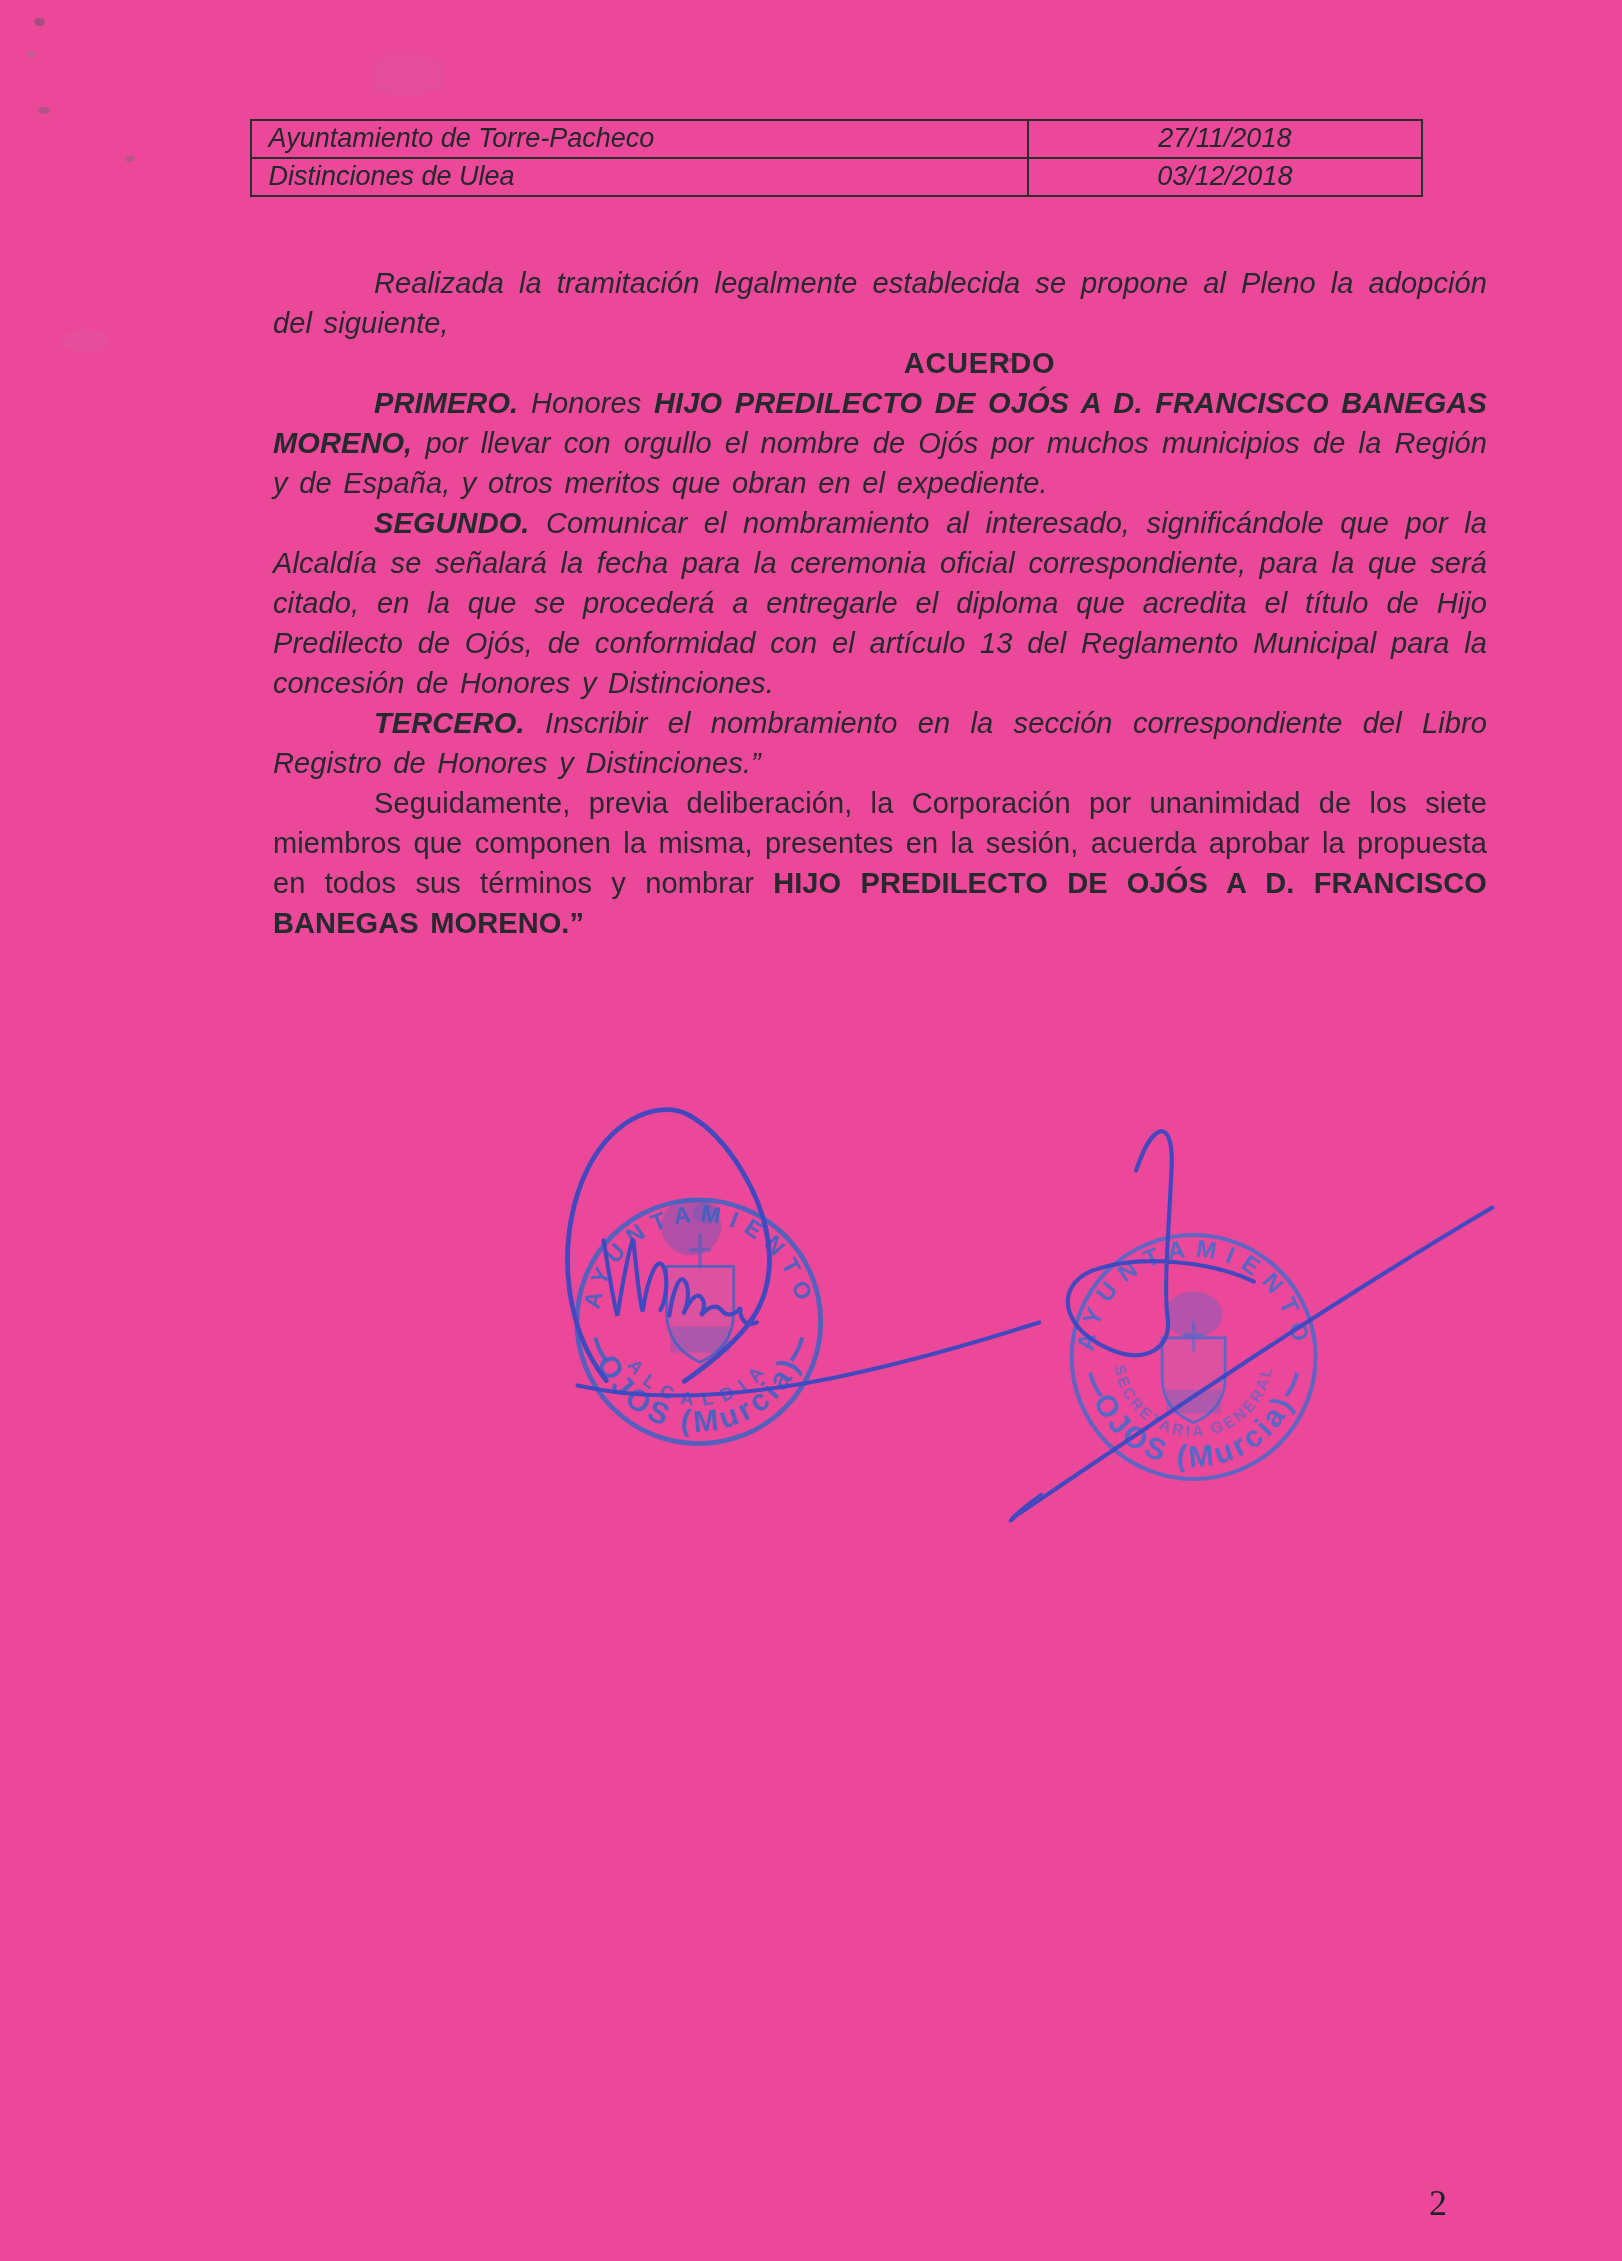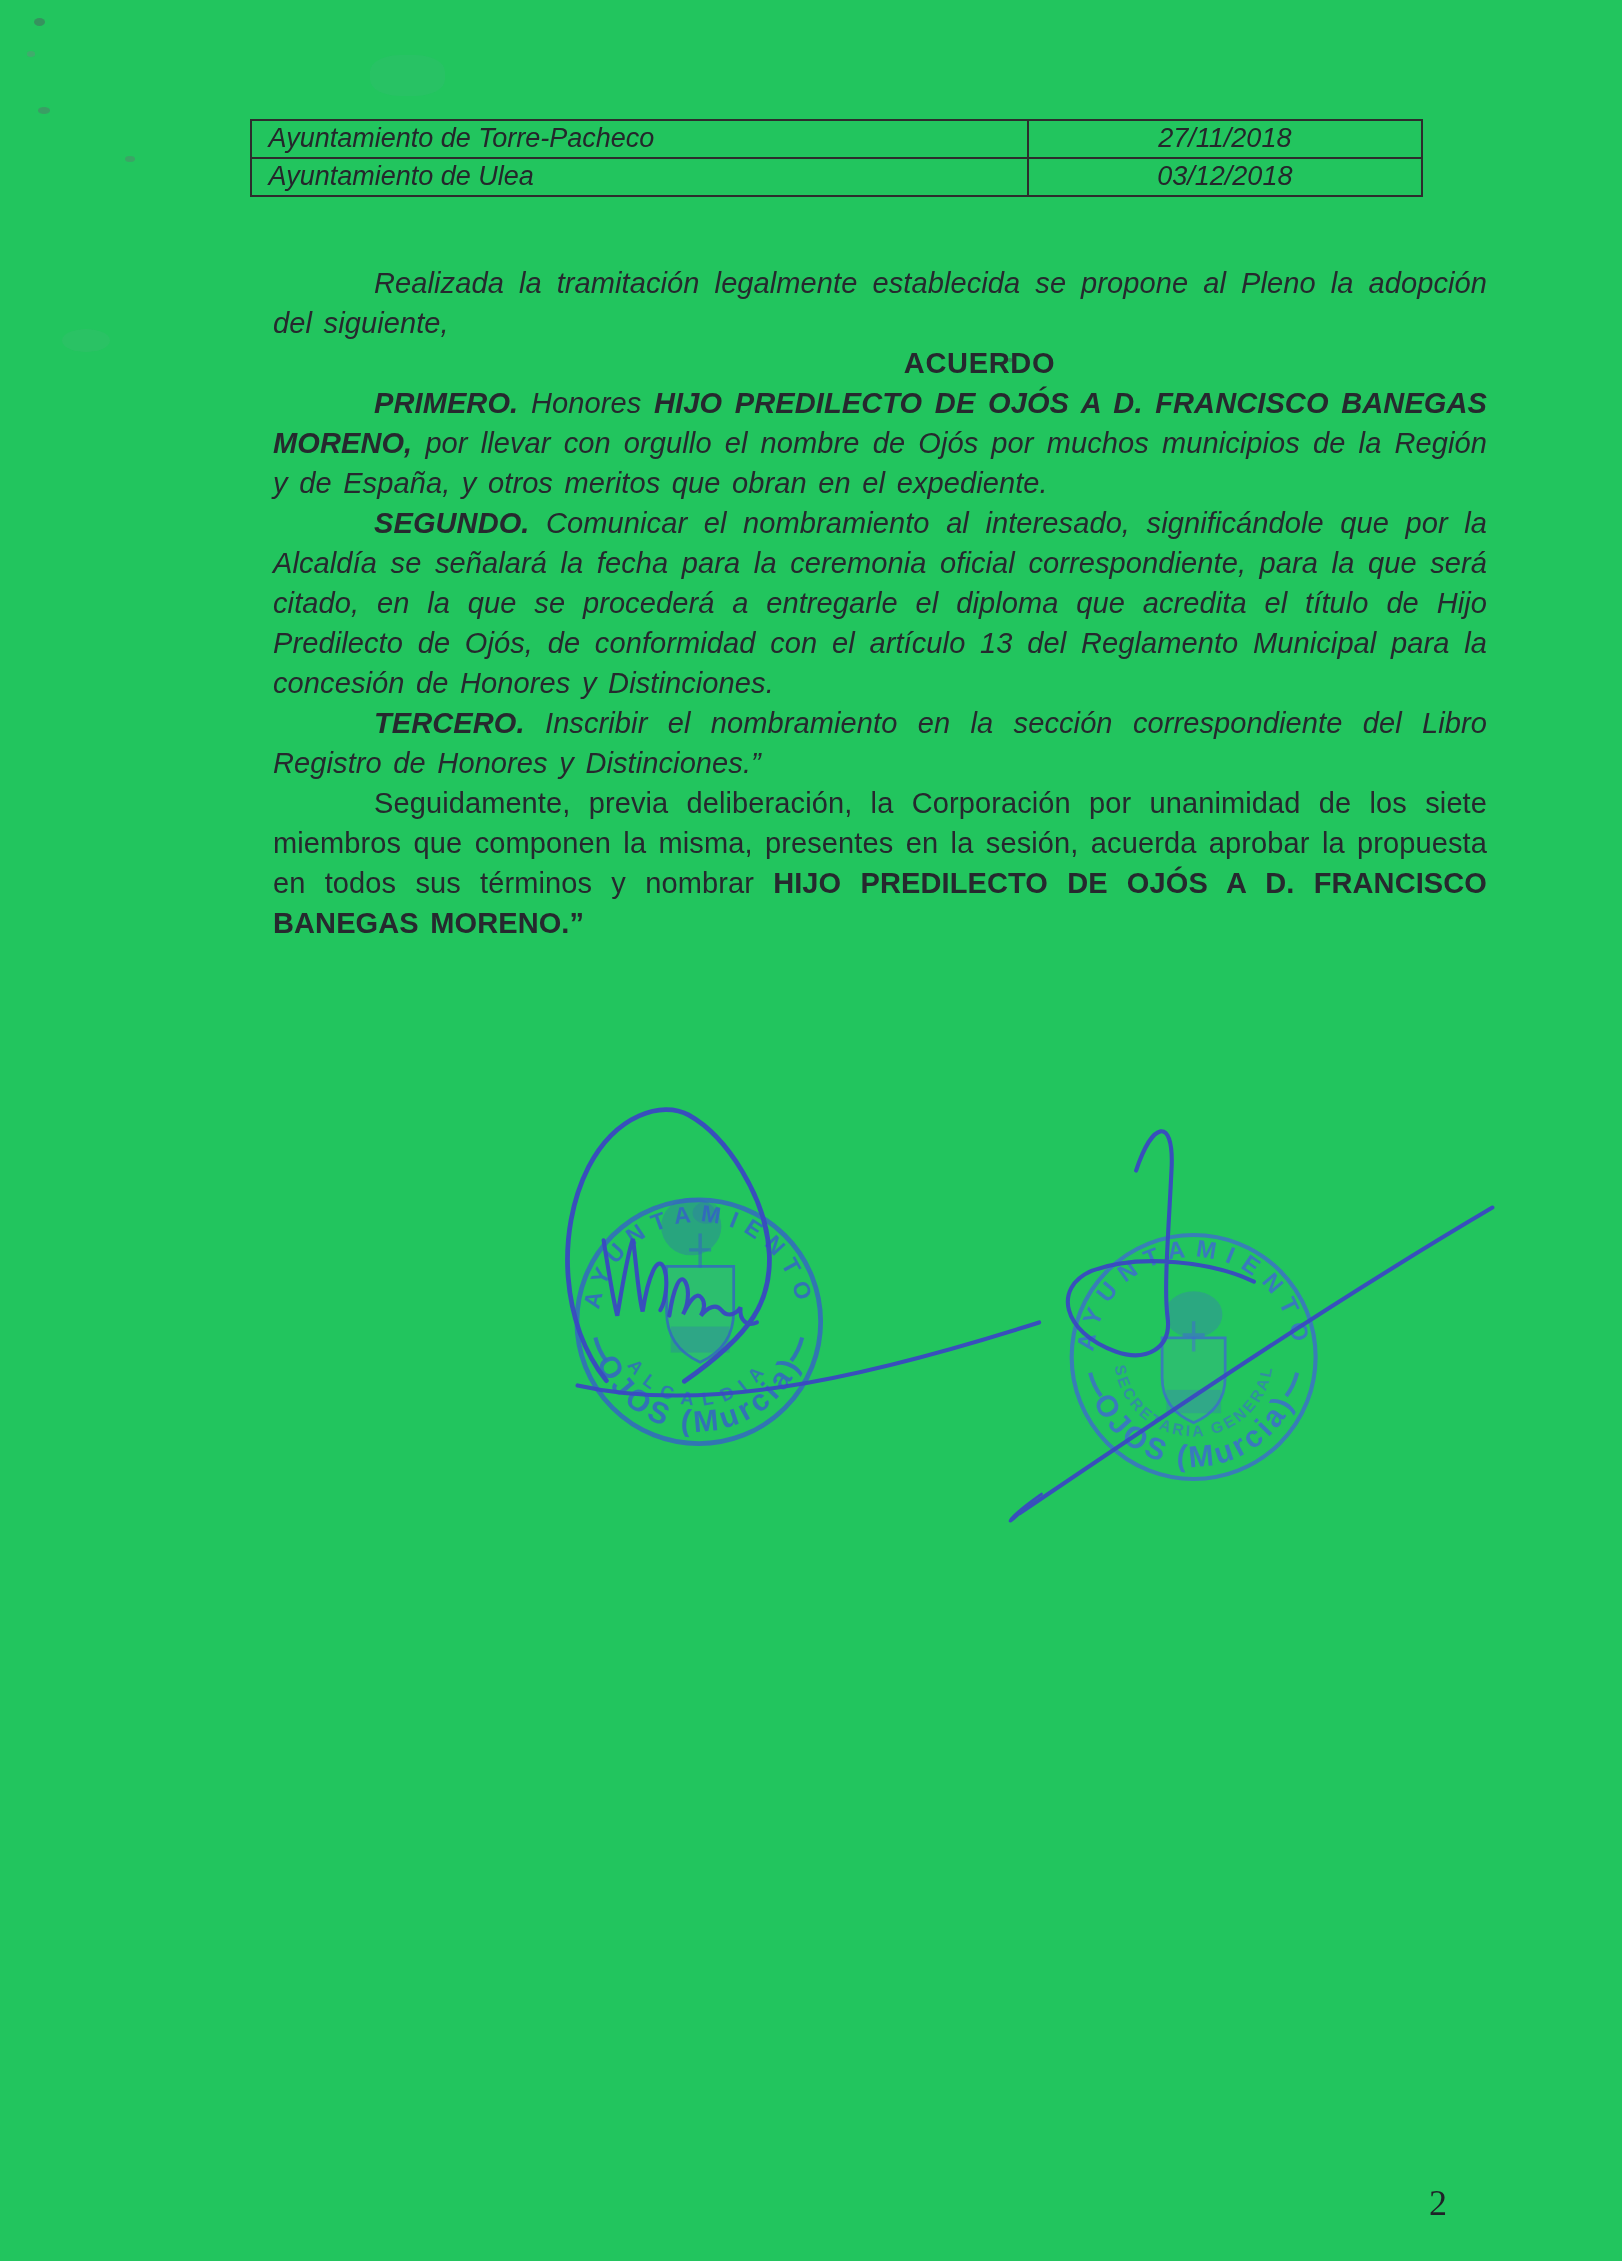--- a/index.html
+++ b/index.html
@@ -1,16 +1,16 @@
 <!DOCTYPE html>
 <html style="font-size:11px"><head>
 <meta charset="utf-8">
 <style>
   html,body{margin:0;padding:0;background:#d8d8d8;}
-  .page{position:relative;width:1622px;height:2261px;background:#22c55e;overflow:hidden;
+  .page{position:relative;width:1622px;height:2261px;background:#ec4899;overflow:hidden;
         font-family:"Liberation Sans",sans-serif;color:#26292e;}
   
   .speck{position:absolute;border-radius:50%;}
   
   .reg-table{position:absolute;left:250px;top:119px;width:1173px;border-collapse:collapse;
              font-style:italic;font-size:27px;color:#24272b;table-layout:fixed;}
   .reg-table td{border:2.7px solid #2d2d2d;height:34px;padding:0 0 2.1px 16.4px;overflow:hidden;}
   .reg-table td.date-col{width:33.5%;text-align:center;padding-left:0;border-radius:8px;}
   
   .body-text{position:absolute;left:229px;top:263px;width:1214px;
@@ -43,21 +43,21 @@
   <div class="speck" style="left:62px;top:329px;width:48px;height:23px;background:rgba(150,160,185,.07);"></div>
   <div class="speck" style="left:1007px;top:358px;width:6.2px;height:4.1px;background:rgba(60,62,72,.4);"></div>
 
   <table class="reg-table">
     <tbody>
       <tr>
         <td><span>Ayuntamiento de Torre-Pacheco</span></td>
         <td class="date-col"><span>27/11/2018</span></td>
       </tr>
       <tr>
-        <td><span>Ayuntamiento de Ulea</span></td>
+        <td><span>Distinciones de Ulea</span></td>
         <td class="date-col"><span>03/12/2018</span></td>
       </tr>
     </tbody>
   </table>
 
   <div class="body-text">
     <p class="it"><span>Realizada la tramitación legalmente establecida se propone al Pleno la adopción del siguiente,</span></p>
     <p class="acuerdo">ACUERDO</p>
     <p class="it"><b>PRIMERO.</b><span> Honores </span><b>HIJO PREDILECTO DE OJÓS A D. FRANCISCO BANEGAS MORENO,</b><span> por llevar  con orgullo el nombre de Ojós por muchos municipios de la Región y de España, y otros meritos que obran en el expediente.</span></p>
     <p class="it"><b>SEGUNDO.</b><span> Comunicar el nombramiento al interesado, significándole que por la Alcaldía se señalará la  fecha para la ceremonia oficial correspondiente, para la que será citado, en la que se procederá a entregarle el diploma que acredita el título de Hijo Predilecto de Ojós, de conformidad con el artículo 13 del  Reglamento Municipal para la concesión de Honores y Distinciones.</span></p>

